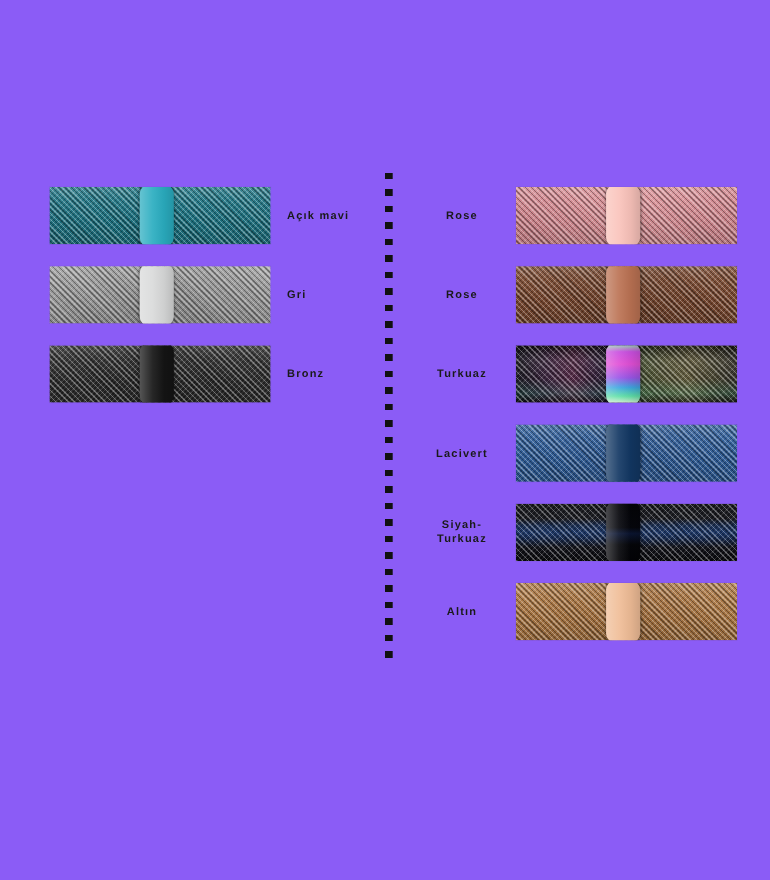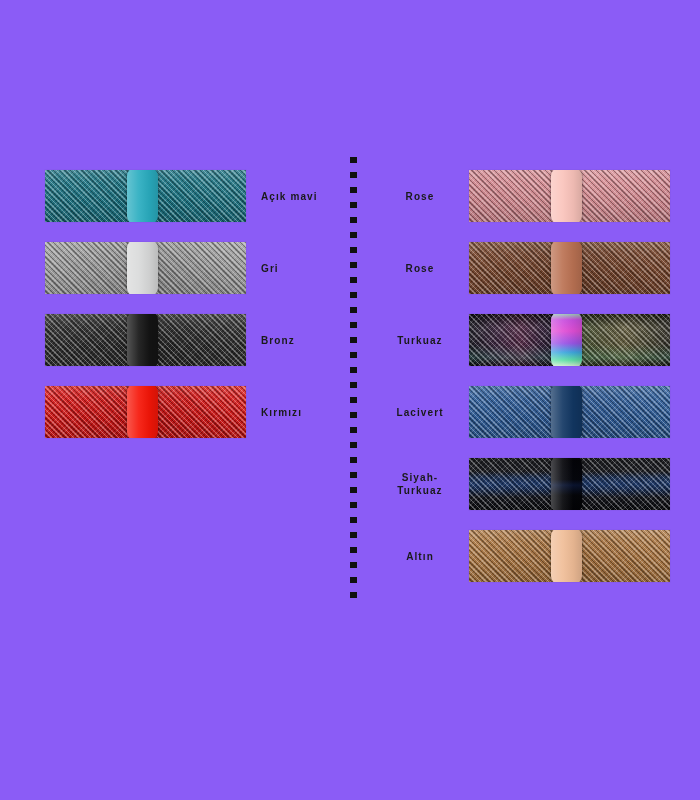--- a/index.html
+++ b/index.html
@@ -162,31 +162,20 @@
         <div class="shade"></div>
         <div class="mesh"></div>
         <div class="clasp" style="background: rgb(20, 20, 20);">
             <div class="gloss"></div>
           </div>
       </div>
       <div class="label">Bronz</div>
     </div>
 
 
-    <div class="band-row">
-      <div class="band">
-        <div class="base" style="background: linear-gradient(to right, rgb(211, 21, 21) 0%, rgb(197, 17, 17) 55%, rgb(211, 21, 21) 100%);"></div>
-        <div class="shade"></div>
-        <div class="mesh"></div>
-        <div class="clasp" style="background: rgb(246, 22, 8);">
-            <div class="gloss"></div>
-          </div>
-      </div>
-      <div class="label">Kırmızı</div>
-    </div>
 
   </div>
 
   <div id="divider"></div>
 
   <div id="right-column" class="column">
 
     <div class="band-row">
       <div class="label">Rose</div>
       <div class="band">

